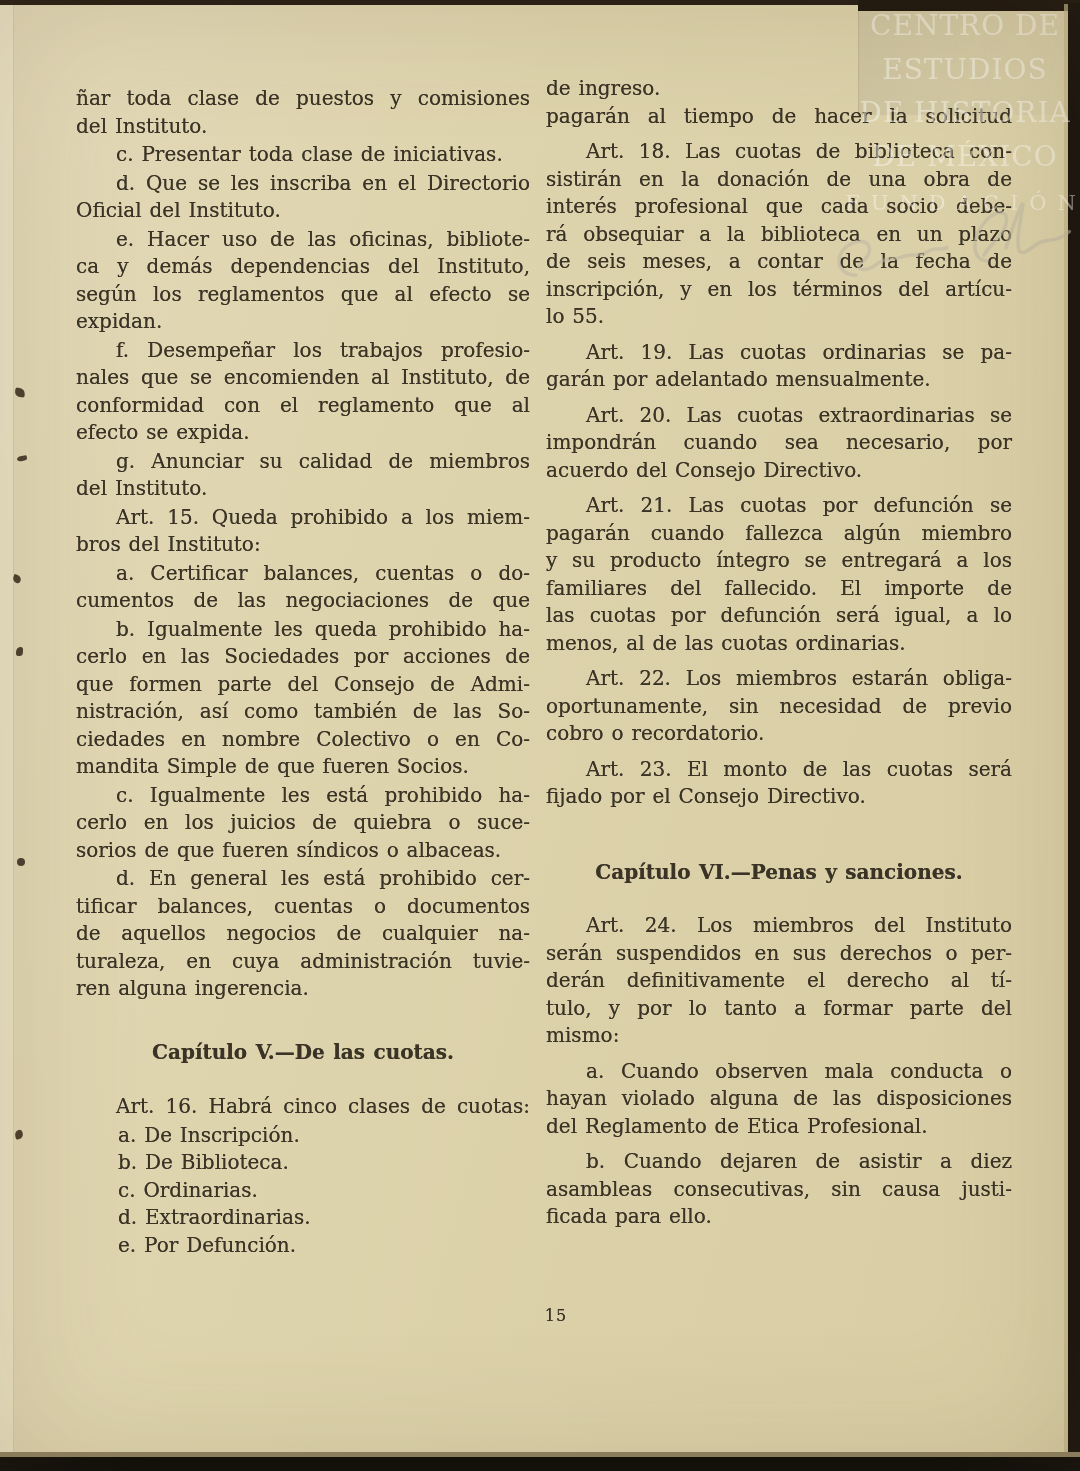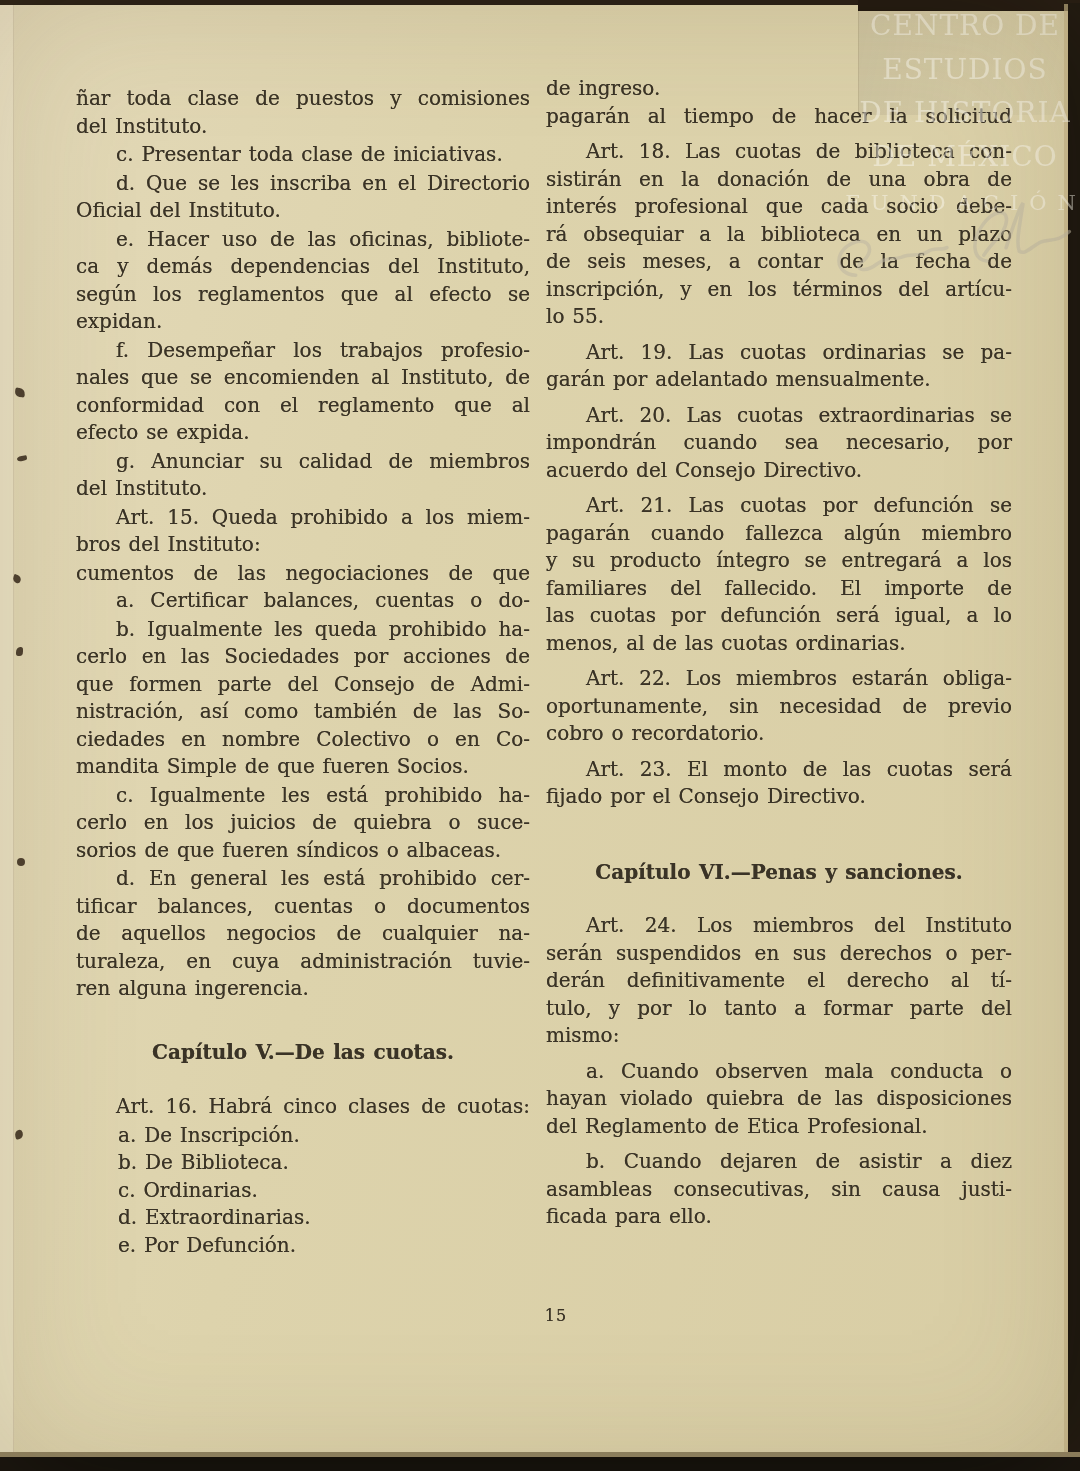--- a/index.html
+++ b/index.html
@@ -111,22 +111,22 @@
       </div>
       <div class="para">
         <div class="line indent">g. Anunciar su calidad de miembros</div>
         <div class="line last">del Instituto.</div>
       </div>
       <div class="para">
         <div class="line indent">Art. 15. Queda prohibido a los miem-</div>
         <div class="line last">bros del Instituto:</div>
       </div>
       <div class="para">
+        <div class="line indent">a. Certificar balances, cuentas o do-</div>
         <div class="line">cumentos de las negociaciones de que</div>
-        <div class="line indent">a. Certificar balances, cuentas o do-</div>
       </div>
       <div class="para">
         <div class="line indent">b. Igualmente les queda prohibido ha-</div>
         <div class="line">cerlo en las Sociedades por acciones de</div>
         <div class="line">que formen parte del Consejo de Admi-</div>
         <div class="line">nistración, así como también de las So-</div>
         <div class="line">ciedades en nombre Colectivo o en Co-</div>
         <div class="line last">mandita Simple de que fueren Socios.</div>
       </div>
       <div class="para">
@@ -196,21 +196,21 @@
       <div class="heading">Capítulo VI.—Penas y sanciones.</div>
       <div class="para">
         <div class="line indent">Art. 24. Los miembros del Instituto</div>
         <div class="line">serán suspendidos en sus derechos o per-</div>
         <div class="line">derán definitivamente el derecho al tí-</div>
         <div class="line">tulo, y por lo tanto a formar parte del</div>
         <div class="line last">mismo:</div>
       </div>
       <div class="para">
         <div class="line indent">a. Cuando observen mala conducta o</div>
-        <div class="line">hayan violado quiebra de las disposiciones</div>
+        <div class="line">hayan violado alguna de las disposiciones</div>
         <div class="line last">del Reglamento de Etica Profesional.</div>
       </div>
       <div class="para">
         <div class="line indent">b. Cuando dejaren de asistir a diez</div>
         <div class="line">asambleas consecutivas, sin causa justi-</div>
         <div class="line last">ficada para ello.</div>
       </div>
     </div>
 
   <div class="page-number">15</div>

